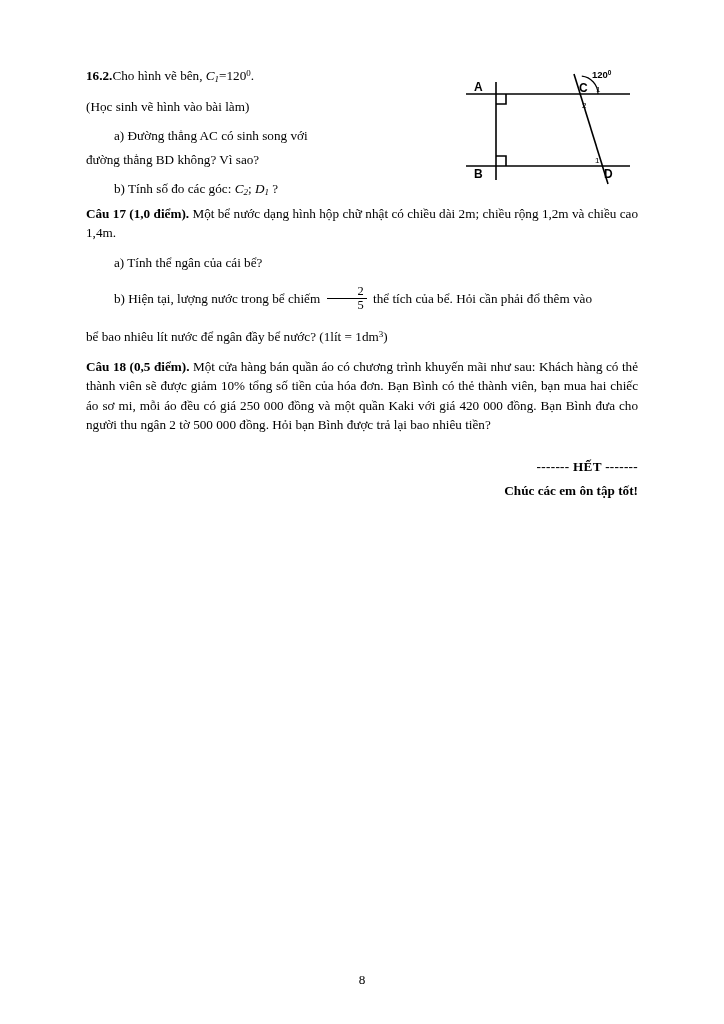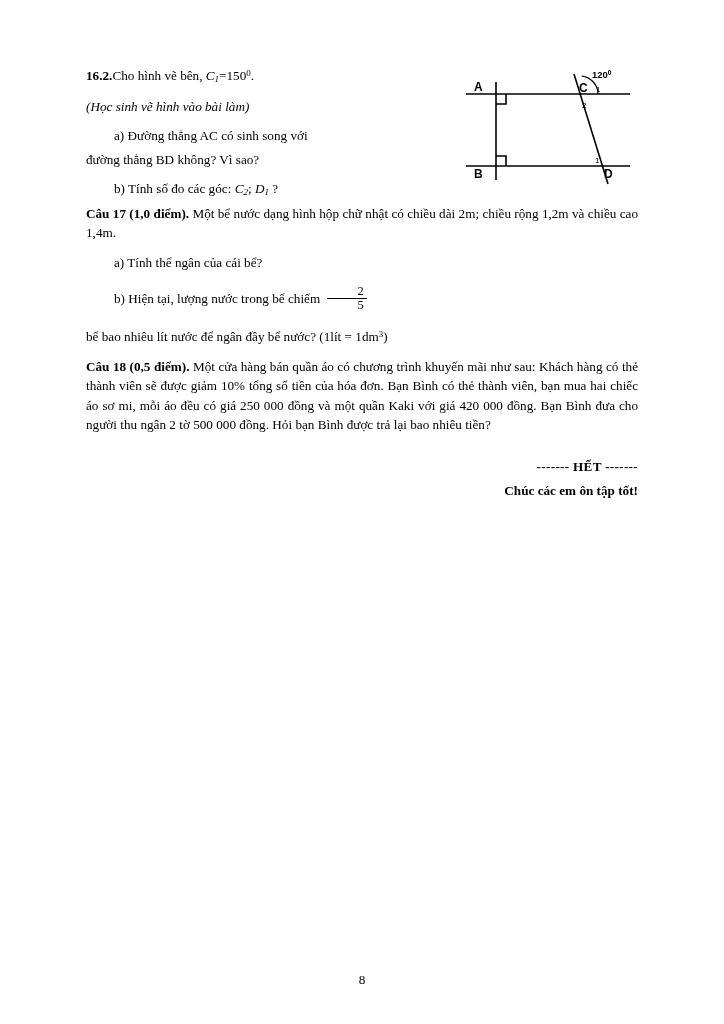--- a/index.html
+++ b/index.html
@@ -31,21 +31,21 @@
   p {
     margin: 0 0 4px 0;
     font-size: 13.2px;
     line-height: 1.48;
     text-align: justify;
   }
   .indent {
     text-indent: 28px;
   }
   .bold { font-weight: bold; text-align: center; }
-  .ital { font-style: italic; }
+  .ital { }
   .mathvar {
     font-family: "Liberation Serif", serif;
     font-style: italic;
   }
   sub {
     font-size: 0.68em;
     vertical-align: -0.25em;
   }
   sup {
     font-size: 0.68em;
@@ -112,21 +112,21 @@
 </style>
 </head>
 <body>
 
 <div class="page">
   <div class="content">
 
     <div class="figure-wrap">
       <div class="left-col">
         <p>
-          <span class="bold">16.2.</span><span>Cho hình vẽ bên, </span><span class="mathvar">C</span><sub class="mathvar">1</sub><span>=150</span><sup>0</sup><span>.</span>
+          <span class="bold">16.2.</span><span>Cho hình vẽ bên, </span><span class="mathvar">C</span><sub class="mathvar">1</sub><span>=120</span><sup>0</sup><span>.</span>
         </p>
         <div class="spacer-sm"></div>
         <p class="ital">(Học sinh vẽ hình vào bài làm)</p>
         <div class="spacer-sm"></div>
         <p class="indent">a) Đường thẳng AC có sinh song với</p>
         <p>đường thẳng BD không? Vì sao?</p>
         <div class="spacer-sm"></div>
         <p class="indent">
           <span>b) Tính số đo các góc: </span><span class="mathvar">C</span><sub class="mathvar">2</sub><span>; </span><span class="mathvar">D</span><sub class="mathvar">1</sub><span> ?</span>
         </p>
@@ -162,21 +162,21 @@
       </div>
     </div>
 
     <p>
       <span class="bold">Câu 17 (1,0 điểm).</span><span> Một bể nước dạng hình hộp chữ nhật có chiều dài 2m; chiều rộng 1,2m và chiều cao 1,4m.</span>
     </p>
     <div class="spacer-sm"></div>
     <p class="indent">a) Tính thể ngân của cái bể?</p>
     <div class="spacer-md"></div>
     <p class="indent">
-      <span>b) Hiện tại, lượng nước trong bể chiếm </span><span class="frac"><span class="num">2</span><span class="den">5</span></span>
+      <span>b) Hiện tại, lượng nước trong bể chiếm </span><span class="frac"><span class="num">2</span><span class="den">5</span></span><span> thể tích của bể. Hỏi cần phải đổ thêm vào</span>
     </p>
     <div class="spacer-md"></div>
     <p>
       <span>bể bao nhiêu lít nước để ngân đầy bể nước? (1lít = 1dm</span><sup>3</sup><span>)</span>
     </p>
     <div class="spacer-sm"></div>
 
     <p>
       <span class="bold">Câu 18 (0,5 điểm).</span><span> Một cửa hàng bán quần áo có chương trình khuyến mãi như sau: Khách hàng có thẻ thành viên sẽ được giảm 10% tổng số tiền của hóa đơn. Bạn Bình có thẻ thành viên, bạn mua hai chiếc áo sơ mi, mỗi áo đều có giá 250 000 đồng và một quần Kaki với giá 420 000 đồng. Bạn Bình đưa cho người thu ngân 2 tờ 500 000 đồng. Hỏi bạn Bình được trả lại bao nhiêu tiền?</span>
     </p>

